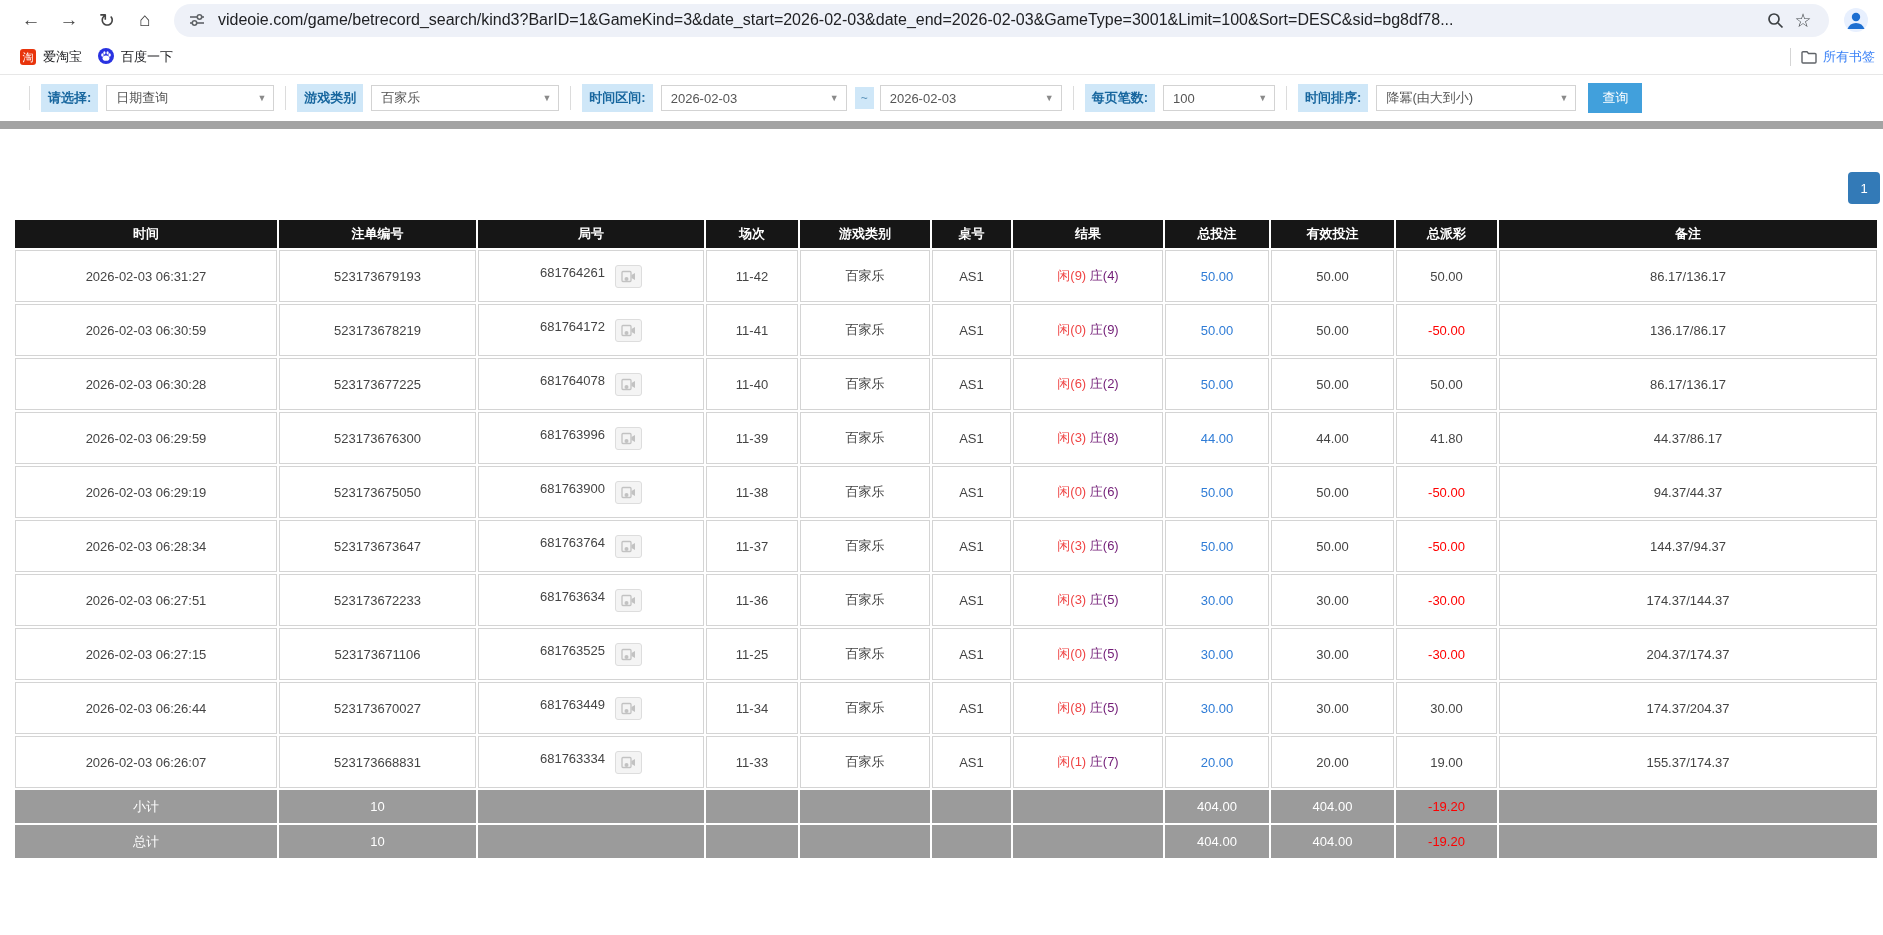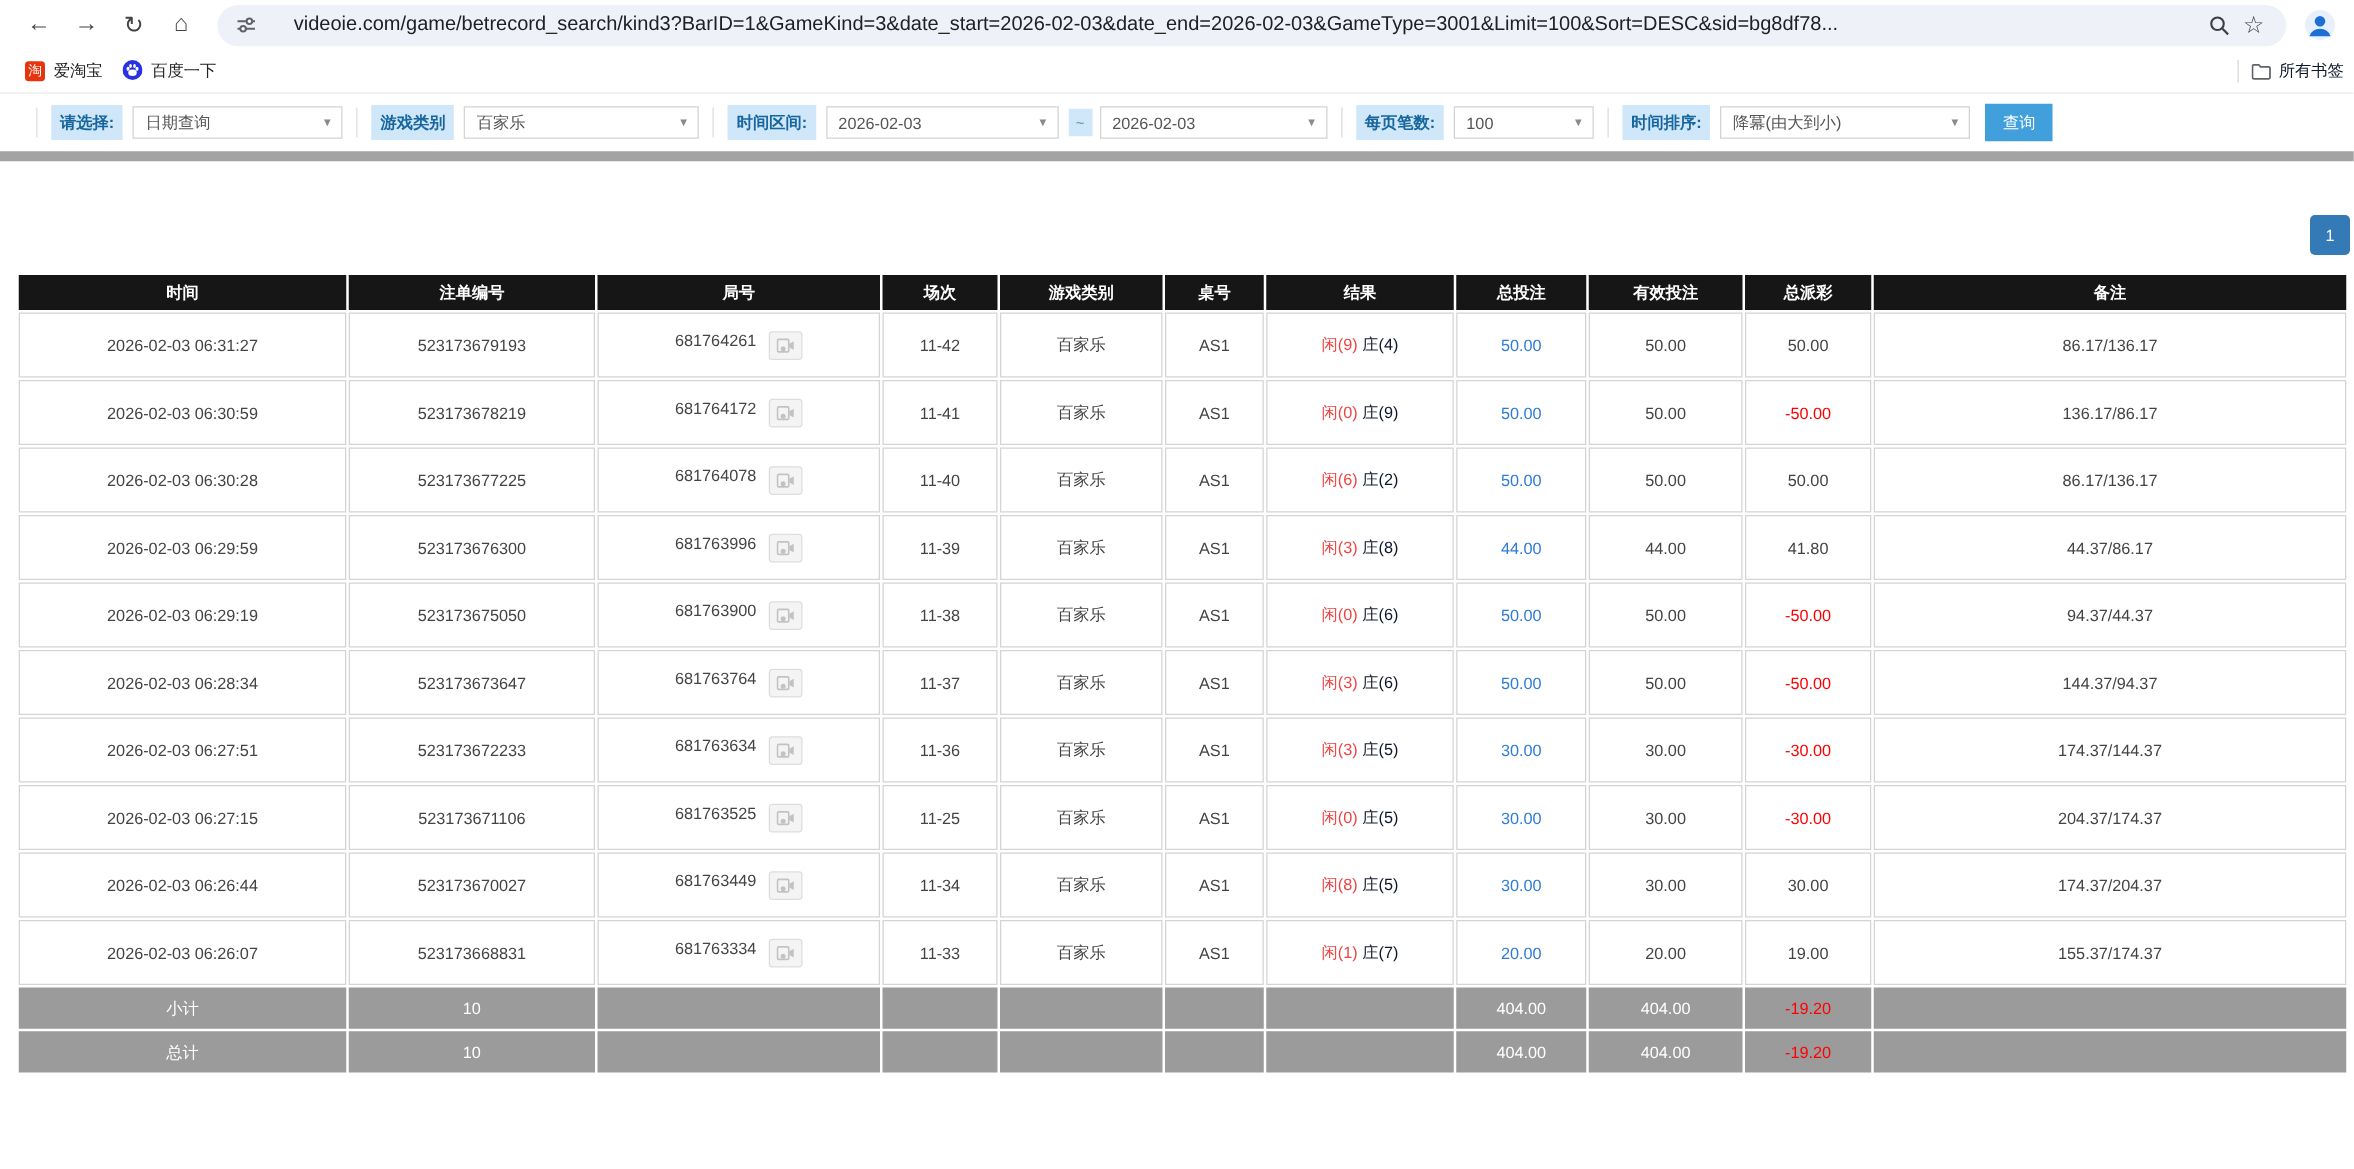--- a/index.html
+++ b/index.html
@@ -8,32 +8,32 @@
   .page { position:relative; width:1883px; height:935px; background:#fff; }
 
   
   .chrome-bar { height:40px; display:flex; align-items:center; padding:0 10px 0 14px; background:#fff; }
   .nav-btn { width:34px; height:34px; display:flex; align-items:center; justify-content:center;
              font-size:19px; color:#444; border-radius:50%; cursor:pointer; flex:none; }
   .nav-btn + .nav-btn { margin-left:4px; }
   .url-pill { flex:1 1 auto; height:33px; margin-left:12px; margin-right:10px; background:#eef1f8;
               border-radius:17px; display:flex; align-items:center; padding:0 12px 0 10px; min-width:0; }
   .site-info { width:26px; height:26px; display:flex; align-items:center; justify-content:center; flex:none; }
-  .url-text { font-size:16px; color:#202124; white-space:nowrap; overflow:hidden; flex:1 1 auto; margin-left:25px; letter-spacing:0; }
+  .url-text { font-size:16px; color:#202124; white-space:nowrap; overflow:hidden; flex:1 1 auto; margin-left:8px; letter-spacing:0; }
   .pill-icon { width:28px; height:28px; display:flex; align-items:center; justify-content:center; flex:none; color:#3c4043; }
   .star { font-size:19px; }
   .avatar-btn { width:34px; height:34px; display:flex; align-items:center; justify-content:center; flex:none; }
 
   
   .bookmarks-bar { height:35px; display:flex; align-items:center; padding:0 8px 0 12px; background:#fff; border-bottom:1px solid #e7e7e7; }
   .bm-item { display:flex; align-items:center; gap:7px; font-size:13px; color:#202124; padding:4px 8px; border-radius:6px; cursor:pointer; }
   .bm-ico-taobao { width:16px; height:16px; background:#e8340c; border-radius:3px; color:#fff; font-size:11px; line-height:16px; text-align:center; }
   .bm-spacer { flex:1; }
   .bm-divider { width:1px; height:18px; background:#d5d5d5; margin:0 10px; }
-  .bm-folder { display:flex; align-items:center; gap:6px; font-size:13px; color:#0f172a; white-space:nowrap; overflow:hidden; max-width:74px; }
+  .bm-folder { display:flex; align-items:center; gap:6px; font-size:13px; color:#3b82f6; white-space:nowrap; overflow:hidden; max-width:74px; }
 
   
   .filter-panel { height:54px; background:#fff; border-bottom:8px solid #a3a3a3; display:flex; align-items:center; padding:0 8px 0 18px; }
   .f-divider { width:1px; height:24px; background:#dcdcdc; margin:0 11px; flex:none; }
   .f-label { background:#cfe7f8; color:#17669e; font-weight:bold; font-size:13px; padding:5px 7px; flex:none; white-space:nowrap; }
   .f-select { display:flex; align-items:center; justify-content:space-between; border:1px solid #d3d3d3; background:#fff;
               height:26px; margin-left:8px; padding:0 7px 0 9px; font-size:13px; color:#555; cursor:pointer; flex:none; }
   .caret { font-size:9px; color:#8a8a8a; margin-left:6px; }
   .tilde-chip { background:#cfe7f8; color:#5b93bb; font-size:12px; padding:4px 6px; margin:0 6px 0 8px; flex:none; }
   .search-btn { background:#41a0dc; color:#fff; font-size:13px; border:none; padding:6px 14px; margin-left:12px; cursor:pointer; flex:none; }
@@ -51,21 +51,21 @@
 
   
   .table-wrap { margin:14px 4px 0 13px; }
   table.records { width:100%; border-collapse:separate; border-spacing:2px; table-layout:fixed; }
   table.records th { background:#161616; color:#fff; font-size:13px; font-weight:bold; height:28px; text-align:center; }
   table.records td { background:#fff; border:1px solid #d4d4d4; height:52px; text-align:center; font-size:13px; color:#444; }
   table.records tr.foot td { background:#9b9b9b; border:none; color:#fff; height:33px; }
   .val-link { color:#2f7cd6; cursor:pointer; }
   .neg { color:#ff0000 !important; }
   .res-player { color:#ef4444; }
-  .res-banker { color:#0f172a; }
+  .res-banker { color:#701a75; }
   .round-cell { display:flex; justify-content:center; gap:10px; }
   .video-btn { width:27px; height:23px; background:#f4f4f4; border:1px solid #ddd; border-radius:3px;
                display:flex; align-items:center; justify-content:center; cursor:pointer; }
 </style>
 </head>
 <body>
 
 <div class="page">
 
   <div class="chrome-bar">

